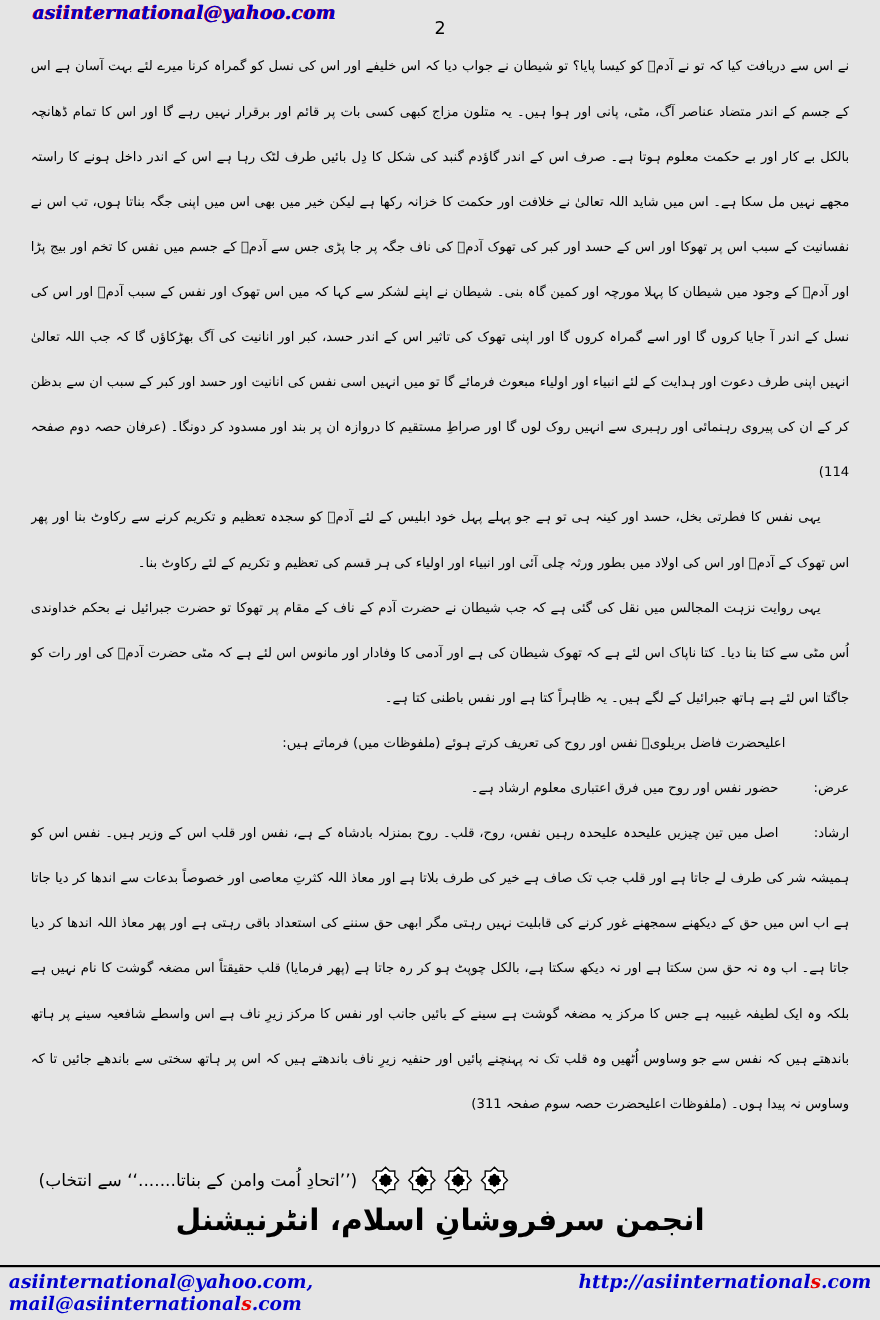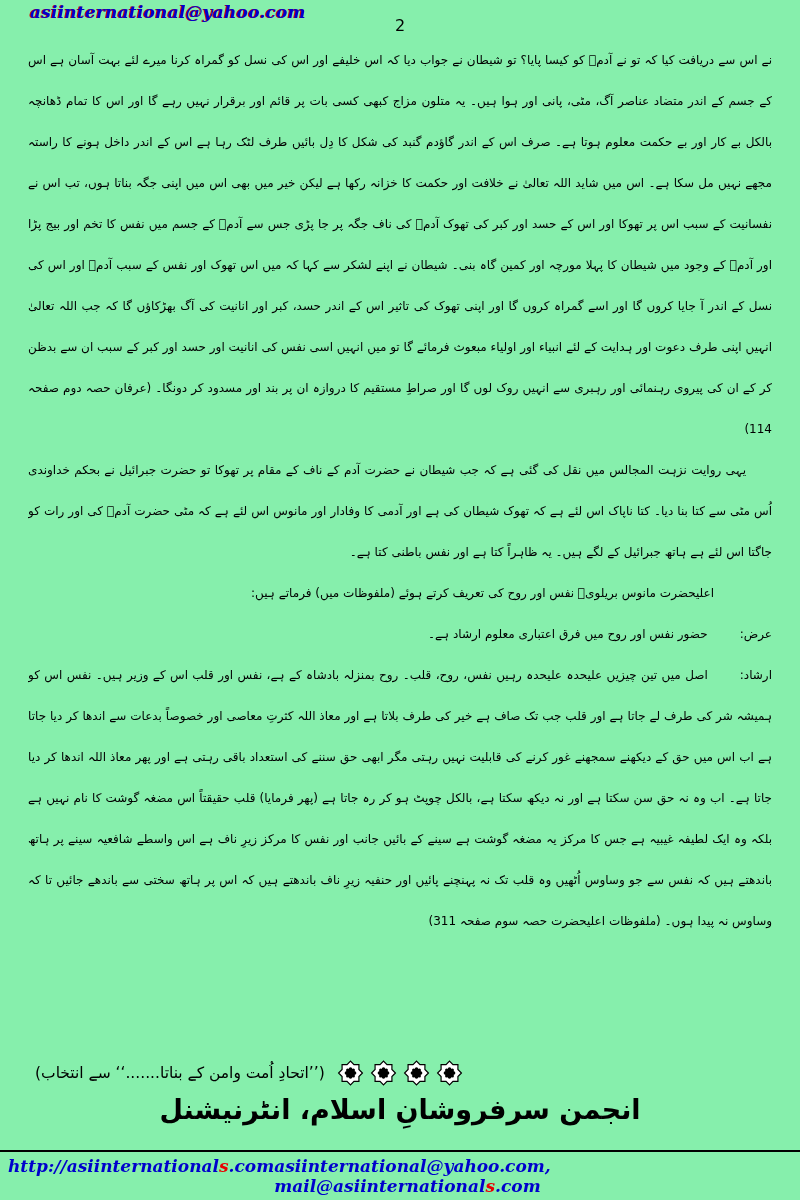--- a/index.html
+++ b/index.html
@@ -1,17 +1,17 @@
 <!DOCTYPE html>
 <html><head>
 <meta charset="utf-8">
 <style>
   html,body{margin:0;padding:0;background:#fff;}
   .page{
-    width:800px;height:1200px;position:relative;background:#86efac;
+    width:800px;height:1200px;position:relative;background:#e5e5e5;
     font-family:"DejaVu Sans",sans-serif;color:#000;overflow:hidden;
   }
   .top-email{
     position:absolute;top:2px;left:30px;
     font-family:"DejaVu Serif",serif;font-style:italic;font-weight:bold;
     font-size:17px;color:#0000cc;text-shadow:-1px 0 0 #e00000;
     letter-spacing:0.2px;
   }
   .page-num{
     position:absolute;top:16px;left:0;right:0;text-align:center;
@@ -53,22 +53,23 @@
 </head>
 <body>
 
 <div class="page">
 
   <div class="top-email">asiinternational@yahoo.com</div>
   <div class="page-num">2</div>
 
   <div class="urdu-body">
     <p class="para">نے اس سے دریافت کیا کہ تو نے آدمؑ کو کیسا پایا؟ تو شیطان نے جواب دیا کہ اس خلیفے اور اس کی نسل کو گمراہ کرنا میرے لئے بہت آسان ہے اس کے جسم کے اندر متضاد عناصر آگ، مٹی، پانی اور ہوا ہیں۔ یہ متلون مزاج کبھی کسی بات پر قائم اور برقرار نہیں رہے گا اور اس کا تمام ڈھانچہ بالکل بے کار اور بے حکمت معلوم ہوتا ہے۔ صرف اس کے اندر گاؤدم گنبد کی شکل کا دِل بائیں طرف لٹک رہا ہے اس کے اندر داخل ہونے کا راستہ مجھے نہیں مل سکا ہے۔ اس میں شاید اللہ تعالیٰ نے خلافت اور حکمت کا خزانہ رکھا ہے لیکن خیر میں بھی اس میں اپنی جگہ بناتا ہوں، تب اس نے نفسانیت کے سبب اس پر تھوکا اور اس کے حسد اور کبر کی تھوک آدمؑ کی ناف جگہ پر جا پڑی جس سے آدمؑ کے جسم میں نفس کا تخم اور بیج پڑا اور آدمؑ کے وجود میں شیطان کا پہلا مورچہ اور کمین گاہ بنی۔ شیطان نے اپنے لشکر سے کہا کہ میں اس تھوک اور نفس کے سبب آدمؑ اور اس کی نسل کے اندر آ جایا کروں گا اور اسے گمراہ کروں گا اور اپنی تھوک کی تاثیر اس کے اندر حسد، کبر اور انانیت کی آگ بھڑکاؤں گا کہ جب اللہ تعالیٰ انہیں اپنی طرف دعوت اور ہدایت کے لئے انبیاء اور اولیاء مبعوث فرمائے گا تو میں انہیں اسی نفس کی انانیت اور حسد اور کبر کے سبب ان سے بدظن کر کے ان کی پیروی رہنمائی اور رہبری سے انہیں روک لوں گا اور صراطِ مستقیم کا دروازہ ان پر بند اور مسدود کر دونگا۔ (عرفان حصہ دوم صفحہ 114)</p>
+    <p class="para indent">یہی نفس کا فطرتی بخل، حسد اور کینہ ہی تو ہے جو پہلے پہل خود ابلیس کے لئے آدمؑ کو سجدہ تعظیم و تکریم کرنے سے رکاوٹ بنا اور پھر اس تھوک کے آدمؑ اور اس کی اولاد میں بطور ورثہ چلی آئی اور انبیاء اور اولیاء کی ہر قسم کی تعظیم و تکریم کے لئے رکاوٹ بنا۔</p>
     <p class="para indent">یہی روایت نزہت المجالس میں نقل کی گئی ہے کہ جب شیطان نے حضرت آدم کے ناف کے مقام پر تھوکا تو حضرت جبرائیل نے بحکم خداوندی اُس مٹی سے کتا بنا دیا۔ کتا ناپاک اس لئے ہے کہ تھوک شیطان کی ہے اور آدمی کا وفادار اور مانوس اس لئے ہے کہ مٹی حضرت آدمؑ کی اور رات کو جاگتا اس لئے ہے ہاتھ جبرائیل کے لگے ہیں۔ یہ ظاہراً کتا ہے اور نفس باطنی کتا ہے۔</p>
-    <p class="para indent-lg">اعلیحضرت مانوس بریلویؒ نفس اور روح کی تعریف کرتے ہوئے (ملفوظات میں) فرماتے ہیں:</p>
+    <p class="para indent-lg">اعلیحضرت فاضل بریلویؒ نفس اور روح کی تعریف کرتے ہوئے (ملفوظات میں) فرماتے ہیں:</p>
     <p class="para"><span class="para-label">عرض:</span><span>حضور نفس اور روح میں فرق اعتباری معلوم ارشاد ہے۔</span></p>
     <p class="para"><span class="para-label">ارشاد:</span><span>اصل میں تین چیزیں علیحدہ علیحدہ رہیں نفس، روح، قلب۔ روح بمنزلہ بادشاہ کے ہے، نفس اور قلب اس کے وزیر ہیں۔ نفس اس کو ہمیشہ شر کی طرف لے جاتا ہے اور قلب جب تک صاف ہے خیر کی طرف بلاتا ہے اور معاذ اللہ کثرتِ معاصی اور خصوصاً بدعات سے اندھا کر دیا جاتا ہے اب اس میں حق کے دیکھنے سمجھنے غور کرنے کی قابلیت نہیں رہتی مگر ابھی حق سننے کی استعداد باقی رہتی ہے اور پھر معاذ اللہ اندھا کر دیا جاتا ہے۔ اب وہ نہ حق سن سکتا ہے اور نہ دیکھ سکتا ہے، بالکل چوپٹ ہو کر رہ جاتا ہے (پھر فرمایا) قلب حقیقتاً اس مضغہ گوشت کا نام نہیں ہے بلکہ وہ ایک لطیفہ غیبیہ ہے جس کا مرکز یہ مضغہ گوشت ہے سینے کے بائیں جانب اور نفس کا مرکز زیرِ ناف ہے اس واسطے شافعیہ سینے پر ہاتھ باندھتے ہیں کہ نفس سے جو وساوس اُٹھیں وہ قلب تک نہ پہنچنے پائیں اور حنفیہ زیرِ ناف باندھتے ہیں کہ اس پر ہاتھ سختی سے باندھے جائیں تا کہ وساوس نہ پیدا ہوں۔ (ملفوظات اعلیحضرت حصہ سوم صفحہ 311)</span></p>
   </div>
 
   <div class="ornament-row">
     <div class="selection-note">(’’اتحادِ اُمت وامن کے بناتا.......‘‘ سے انتخاب)</div>
     <div class="stars">
       <svg class="star-icon" width="26" height="26" viewBox="0 0 24 24">
         <polygon points="23,12 19.76,15.21 19.78,19.78 15.21,19.76 12,23 8.79,19.76 4.22,19.78 4.24,15.21 1,12 4.24,8.79 4.22,4.22 8.79,4.24 12,1 15.21,4.24 19.78,4.22 19.76,8.79" fill="#fff" stroke="#000" stroke-width="1.1"></polygon>
         <circle cx="12" cy="12" r="4.2" fill="#000"></circle>
@@ -116,17 +117,17 @@
           <circle cx="9.3" cy="9.3" r="1.4" fill="#000"></circle>
         <circle cx="14.7" cy="9.3" r="1.4" fill="#000"></circle>
           <circle cx="9.3" cy="14.7" r="1.4" fill="#000"></circle>
       </svg>
     </div>
   </div>
 
   <div class="org-title">انجمن سرفروشانِ اسلام، انٹرنیشنل</div>
 
   <div class="footer">
+    <span><span>asiinternational@yahoo.com, mail@asiinternational</span><span class="red">s</span><span>.com</span></span>
     <span><span>http://asiinternational</span><span class="red">s</span><span>.com</span></span>
-    <span><span>asiinternational@yahoo.com, mail@asiinternational</span><span class="red">s</span><span>.com</span></span>
   </div>
 
 </div>
 
 </body></html>

